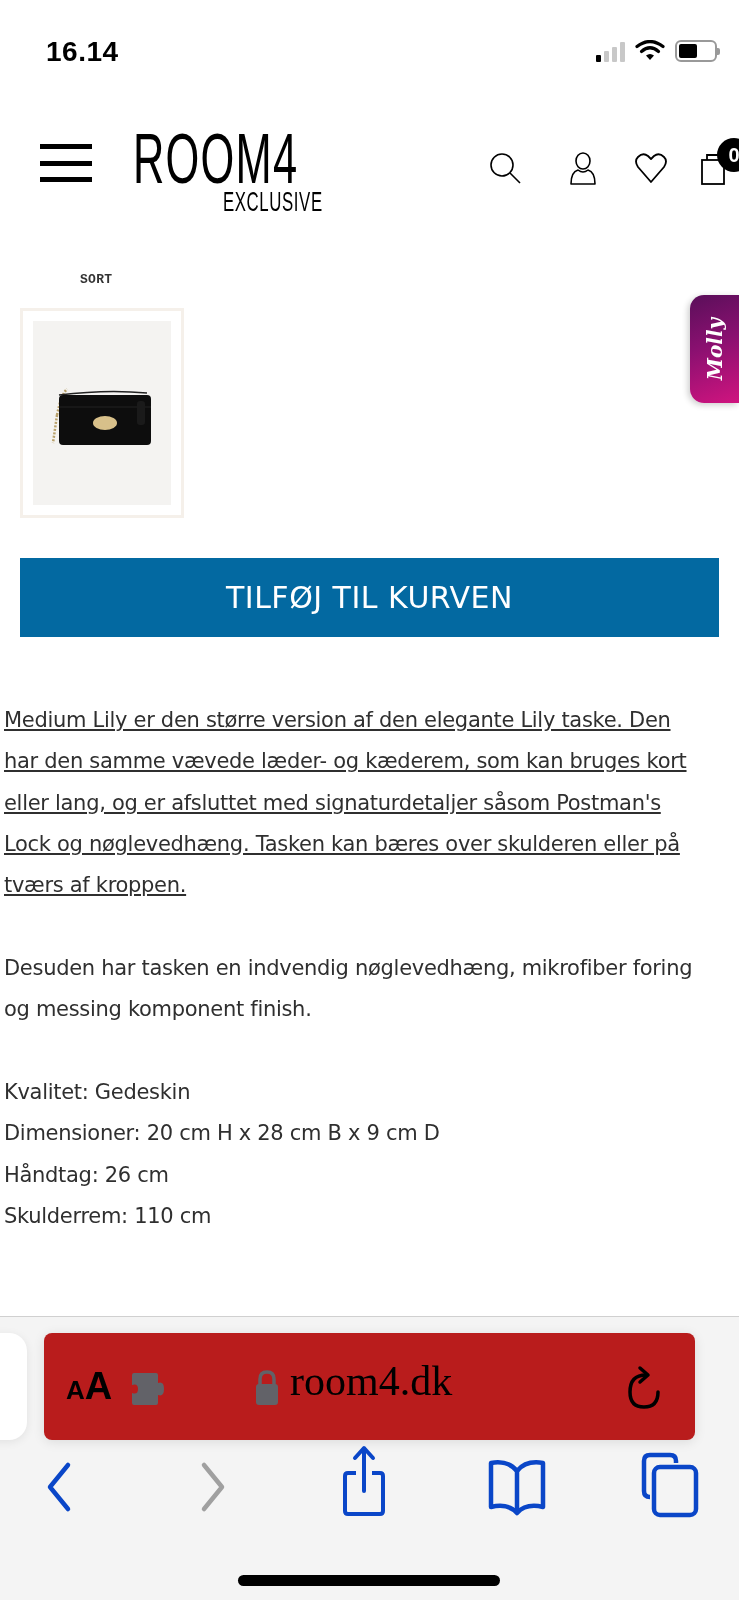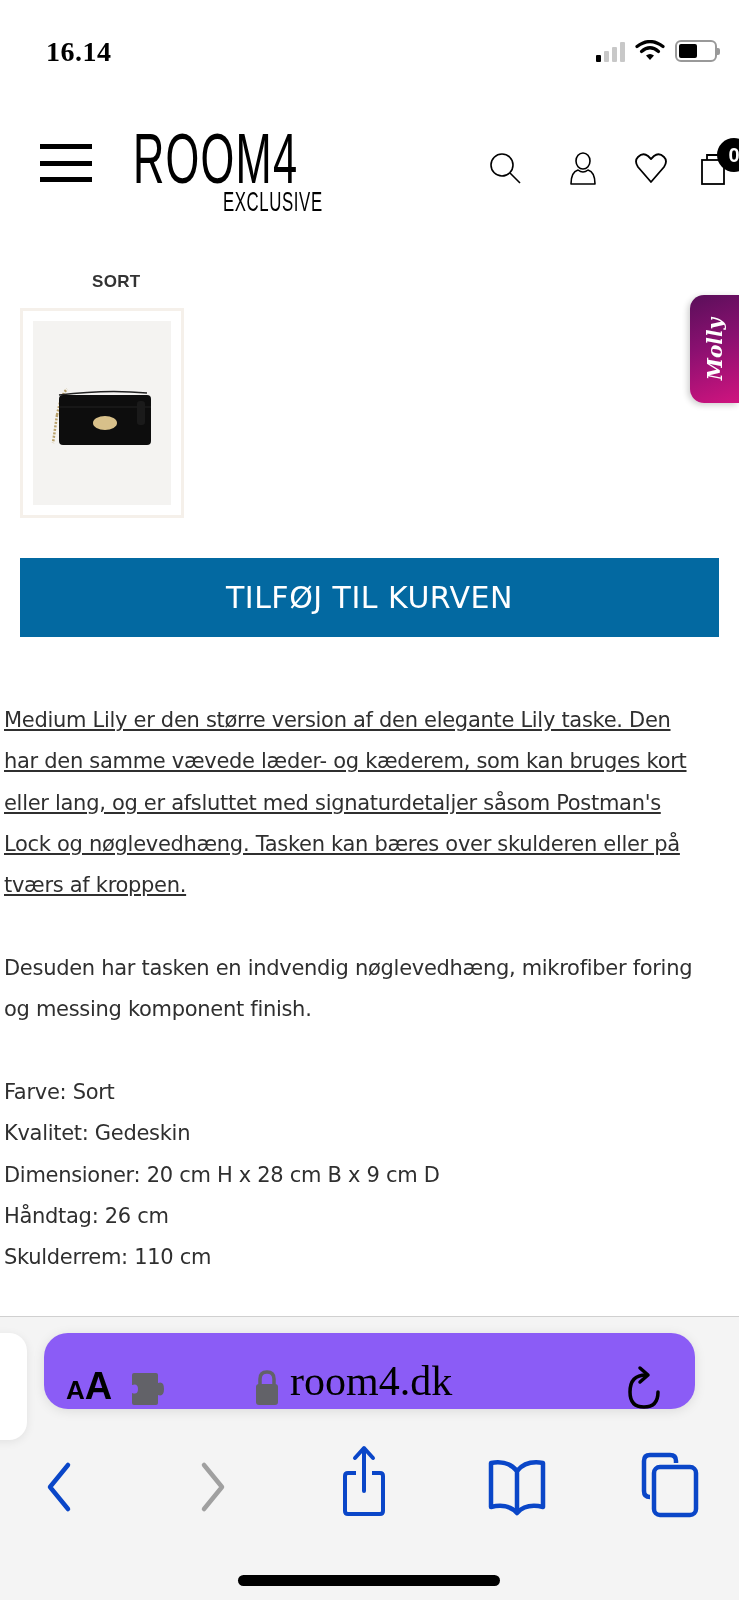--- a/index.html
+++ b/index.html
@@ -1,41 +1,41 @@
 <!DOCTYPE html>
 <html><head>
 <meta charset="utf-8">
 <style>
   * { box-sizing: border-box; margin: 0; padding: 0; }
   html, body { width: 739px; height: 1600px; overflow: hidden; background: #ffffff; }
   body { position: relative; font-family: "Liberation Sans", "DejaVu Sans", sans-serif; color: #333; }
 
   
   .status-bar { position: absolute; top: 0; left: 0; width: 739px; height: 100px; }
-  .status-time { position: absolute; left: 46px; top: 36px; font-size: 28px; font-weight: bold; color: #000; letter-spacing: 0.5px; font-family: Liberation Serif, serif; }
+  .status-time { position: absolute; left: 46px; top: 36px; font-size: 28px; font-weight: bold; color: #000; letter-spacing: 0.5px; font-family: Liberation Sans, sans-serif; }
   .status-icons { position: absolute; right: 22px; top: 40px; display: flex; align-items: center; gap: 10px; }
   .signal { display: flex; align-items: flex-end; gap: 3px; height: 22px; }
   .signal span { width: 5px; background: #c8c8c8; border-radius: 1px; }
   .signal span.on { background: #000; }
   .battery { width: 42px; height: 22px; border: 2px solid #999; border-radius: 6px; position: relative; padding: 2px; }
   .battery .level { width: 18px; height: 100%; background: #000; border-radius: 2px; }
   .battery::after { content: ""; position: absolute; right: -5px; top: 6px; width: 3px; height: 7px; background: #999; border-radius: 0 2px 2px 0; }
 
   
   .site-header { position: absolute; top: 110px; left: 0; width: 610px; height: 120px; margin-left: 17px; }
   .hamburger { position: absolute; left: 23px; top: 34px; width: 52px; height: 38px; display: flex; flex-direction: column; justify-content: space-between; cursor: pointer; }
   .hamburger span { display: block; height: 5px; background: #000; }
   .logo { position: absolute; left: 116px; top: 14px; width: 200px; height: 100px; }
   .logo-main { position: absolute; left: 0; top: 0; font-family: "Liberation Sans", sans-serif; font-size: 70px; line-height: 70px; color: #000; transform: scaleX(0.62); transform-origin: left top; letter-spacing: 2px; }
   .logo-sub { position: absolute; left: 90px; top: 64px; font-family: "Liberation Sans", sans-serif; font-size: 28px; line-height: 28px; color: #000; transform: scaleX(0.6); transform-origin: left top; letter-spacing: 1px; }
   .hdr-icon { position: absolute; top: 40px; width: 36px; height: 36px; cursor: pointer; }
   .cart-badge { position: absolute; left: 700px; top: 28px; width: 34px; height: 34px; border-radius: 50%; background: #000; color: #fff; font-size: 20px; font-weight: bold; text-align: center; line-height: 34px; }
 
   
-  .variant-label { position: absolute; left: 92px; top: 272px; font-size: 17px; font-weight: bold; color: #333; letter-spacing: 0.3px; }
+  .variant-label { position: absolute; left: 80px; top: 272px; font-size: 13px; font-weight: bold; color: #333; letter-spacing: 0.3px; font-family: Liberation Mono, monospace; }
   .variant-thumb { position: absolute; left: 20px; top: 308px; width: 164px; height: 210px; border: 3px solid #f5f0ea; background: #fff; cursor: pointer; }
   .variant-thumb .photo { position: absolute; left: 10px; top: 10px; width: 138px; height: 184px; background: #f4f3f1; }
   .bag { position: absolute; left: 14px; top: 64px; width: 110px; height: 64px; }
 
   
   .molly-tab { position: absolute; left: 690px; top: 295px; width: 49px; height: 108px; border-radius: 14px 0 0 14px; background: linear-gradient(160deg, #5a0f5a 0%, #8a1070 45%, #d0147f 100%); box-shadow: -2px 2px 6px rgba(0,0,0,0.2); cursor: pointer; }
   .molly-text { position: absolute; left: 50%; top: 50%; transform: translate(-50%, -50%) rotate(-90deg); color: #fff; font-family: "DejaVu Serif", serif; font-style: italic; font-weight: bold; font-size: 20px; white-space: nowrap; }
 
   
   .add-to-cart { position: absolute; left: 20px; top: 558px; width: 699px; height: 79px; background: #0369a1; color: #fff; border: none; font-family: "DejaVu Sans", sans-serif; font-size: 30px; font-weight: normal; letter-spacing: 0.5px; cursor: pointer; display: flex; align-items: center; justify-content: center; }
@@ -44,21 +44,21 @@
   .description { position: absolute; left: 4px; top: 700px; width: 700px; font-family: "DejaVu Sans", sans-serif; font-size: 21px; line-height: 41.3px; color: #2f2f2f; letter-spacing: -0.3px; text-decoration: underline; }
   .description p { margin: 0; }
   .desc-p1 { height: 207px; }
   .desc-p2 { position: absolute; top: 248px; width: 700px; }
   .specs { position: absolute; top: 372px; width: 700px; }
   .specs div { height: 41.3px; }
 
   
   .safari { position: absolute; left: 0; top: 1316px; width: 739px; height: 284px; background: #f4f4f4; border-top: 1px solid #d0d0d0; }
   .tab-prev { position: absolute; left: -20px; top: 16px; width: 47px; height: 107px; background: #fff; border-radius: 18px; box-shadow: 0 2px 10px rgba(0,0,0,0.08); }
-  .url-bar { position: absolute; left: 44px; top: 16px; width: 651px; height: 76px; background: #8b5cf6; border-radius: 24px; box-shadow: 0 2px 12px rgba(0,0,0,0.1); }
+  .url-bar { position: absolute; left: 44px; top: 16px; width: 651px; height: 107px; background: #b91c1c; border-radius: 8px; box-shadow: 0 2px 12px rgba(0,0,0,0.1); }
   .aa-btn { position: absolute; left: 22px; top: 32px; font-family: "Liberation Sans", sans-serif; font-weight: bold; color: #000; cursor: pointer; }
   .aa-btn .small { font-size: 26px; }
   .aa-btn .big { font-size: 38px; }
   .ext-icon { position: absolute; left: 86px; top: 38px; width: 42px; height: 36px; cursor: pointer; }
   .lock-icon { position: absolute; left: 210px; top: 36px; width: 26px; height: 38px; }
   .url-text { position: absolute; left: 246px; top: 24px; font-family: Liberation Serif, serif; font-size: 42px; color: #000; cursor: pointer; }
   .reload-icon { position: absolute; left: 578px; top: 32px; width: 44px; height: 48px; cursor: pointer; }
   .nav-icon { position: absolute; top: 140px; height: 60px; cursor: pointer; }
   .home-indicator { position: absolute; left: 238px; top: 1575px; width: 262px; height: 11px; background: #000; border-radius: 6px; }
 </style>
@@ -131,21 +131,20 @@
 <div class="molly-tab">
   <div class="molly-text">Molly</div>
 </div>
 
 <button class="add-to-cart">TILFØJ TIL KURVEN</button>
 
 <div class="description">
   <p class="desc-p1">Medium Lily er den større version af den elegante Lily taske. Den har den samme vævede læder- og kæderem, som kan bruges kort eller lang, og er afsluttet med signaturdetaljer såsom Postman's Lock og nøglevedhæng. Tasken kan bæres over skulderen eller på tværs af kroppen.</p>
   <p class="desc-p2">Desuden har tasken en indvendig nøglevedhæng, mikrofiber foring og messing komponent finish.</p>
   <div class="specs">
-    <div>Farve: Sort</div>
     <div>Kvalitet: Gedeskin</div>
     <div>Dimensioner: 20 cm H x 28 cm B x 9 cm D</div>
     <div>Håndtag: 26 cm</div>
     <div>Skulderrem: 110 cm</div>
   </div>
 </div>
 
 <div class="safari">
   <div class="tab-prev"></div>
   <div class="url-bar">

